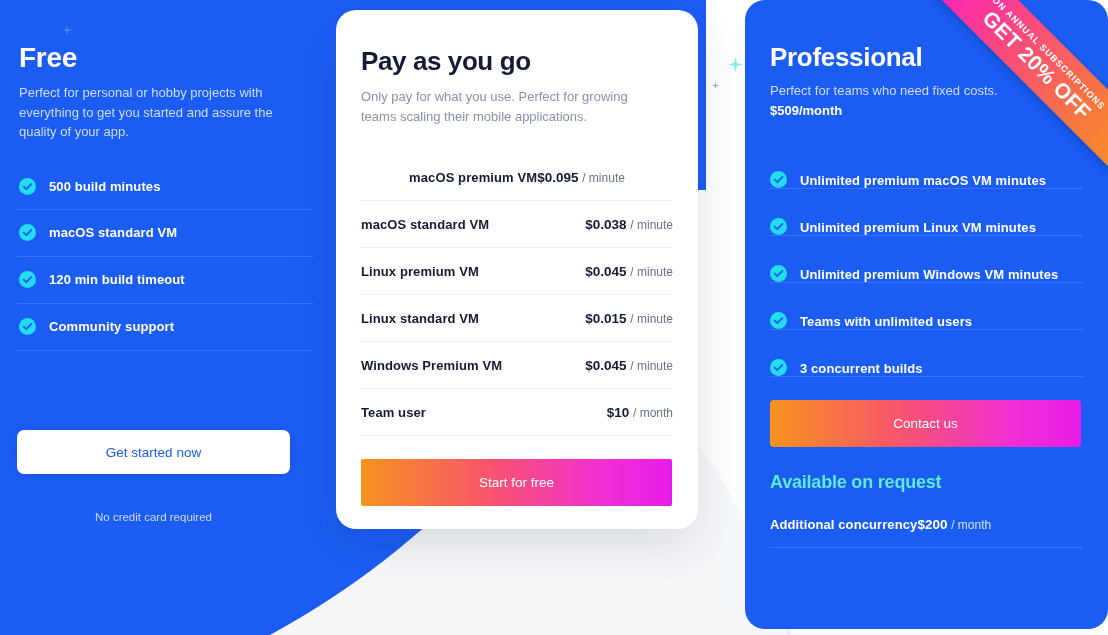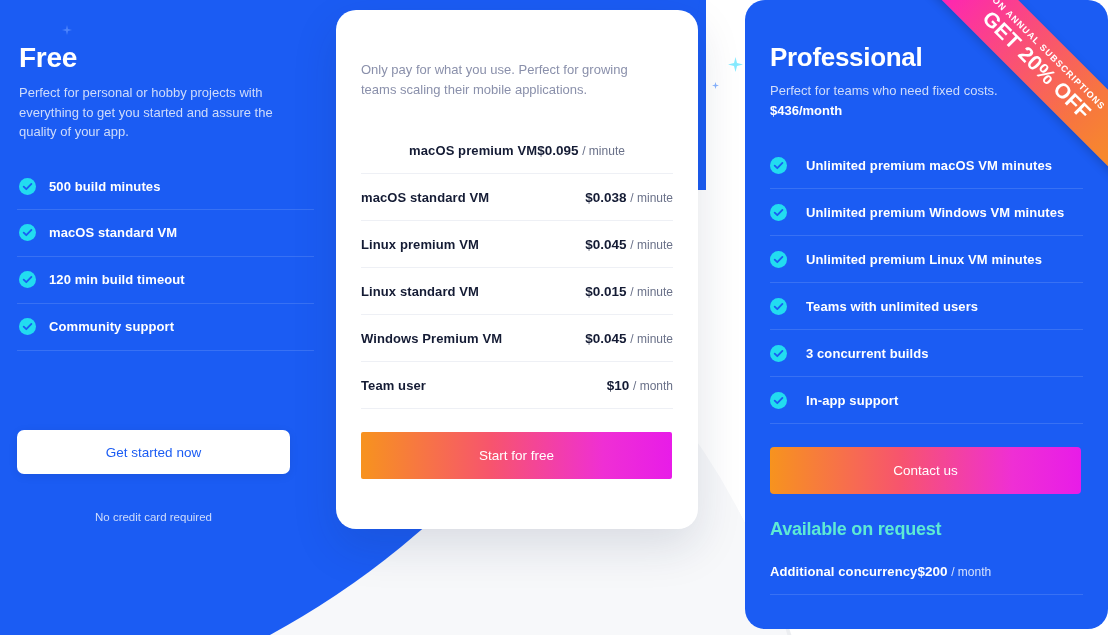--- a/index.html
+++ b/index.html
@@ -249,24 +249,23 @@
     margin-top: 11px;
     width: 260px;
   }
   .pro-price {
     color: #ffffff;
     font-weight: bold;
   }
   .pro-list { margin-top: 22px; }
   .pro-row {
     display: flex;
-    align-items: center;
+    align-items: flex-end;
     height: 47px;
     border-bottom: 1px solid rgba(255,255,255,0.13);
-    gap: 6px;
   }
   .btn-gradient-pro {
     display: block;
     width: 311px;
     height: 47px;
     margin-top: 23px;
     border: none;
     border-radius: 4px;
     background: linear-gradient(90deg, #f7931e 0%, #f7546e 42%, #ef2fd4 78%, #e81ce8 100%);
     color: #ffffff;
@@ -417,20 +416,21 @@
         </span>
         <span class="feature-text">Community support</span>
       </div>
     </div>
 
     <button class="btn-white">Get started now</button>
     <div class="no-credit">No credit card required</div>
   </section>
 
   <section class="card-payg">
+    <h2>Pay as you go</h2>
     <p class="payg-desc">Only pay for what you use. Perfect for growing teams scaling their mobile applications.</p>
 
     <div class="price-list">
       <div class="price-row">
         <span class="price-label">macOS premium VM</span>
         <span class="price-value"><span>$0.095</span> <span class="unit">/ minute</span></span>
       </div>
       <div class="price-row">
         <span class="price-label">macOS standard VM</span>
         <span class="price-value"><span>$0.038</span> <span class="unit">/ minute</span></span>
@@ -460,77 +460,68 @@
 
     <div class="ribbon-fold"></div>
     <div class="ribbon">
       <span class="ribbon-sub">ON ANNUAL SUBSCRIPTIONS</span>
       <span class="ribbon-main">GET 20% OFF</span>
     </div>
 
     <h2>Professional</h2>
     <p class="pro-desc">
       <span>Perfect for teams who need fixed costs.</span><br>
-      <span class="pro-price">$436/month</span>
+      <span class="pro-price">$509/month</span>
     </p>
 
     <div class="pro-list">
       <div class="pro-row">
         <span class="check-icon">
           <svg viewBox="0 0 20 20">
               <circle cx="10" cy="10" r="10" fill="#22dcf0"></circle>
               <path d="M5.5 10.2 L8.6 13.2 L14.6 6.9" stroke="#1b5cf3" stroke-width="2.1" fill="none" stroke-linecap="round" stroke-linejoin="round"></path>
             </svg>
         </span>
         <span class="feature-text">Unlimited premium macOS VM minutes</span>
       </div>
       <div class="pro-row">
         <span class="check-icon">
           <svg viewBox="0 0 20 20">
               <circle cx="10" cy="10" r="10" fill="#22dcf0"></circle>
               <path d="M5.5 10.2 L8.6 13.2 L14.6 6.9" stroke="#1b5cf3" stroke-width="2.1" fill="none" stroke-linecap="round" stroke-linejoin="round"></path>
             </svg>
         </span>
+        <span class="feature-text">Unlimited premium Linux VM minutes</span>
+      </div>
+      <div class="pro-row">
+        <span class="check-icon">
+          <svg viewBox="0 0 20 20">
+              <circle cx="10" cy="10" r="10" fill="#22dcf0"></circle>
+              <path d="M5.5 10.2 L8.6 13.2 L14.6 6.9" stroke="#1b5cf3" stroke-width="2.1" fill="none" stroke-linecap="round" stroke-linejoin="round"></path>
+            </svg>
+        </span>
         <span class="feature-text">Unlimited premium Windows VM minutes</span>
       </div>
       <div class="pro-row">
         <span class="check-icon">
           <svg viewBox="0 0 20 20">
               <circle cx="10" cy="10" r="10" fill="#22dcf0"></circle>
               <path d="M5.5 10.2 L8.6 13.2 L14.6 6.9" stroke="#1b5cf3" stroke-width="2.1" fill="none" stroke-linecap="round" stroke-linejoin="round"></path>
             </svg>
         </span>
-        <span class="feature-text">Unlimited premium Linux VM minutes</span>
+        <span class="feature-text">Teams with unlimited users</span>
       </div>
       <div class="pro-row">
         <span class="check-icon">
           <svg viewBox="0 0 20 20">
               <circle cx="10" cy="10" r="10" fill="#22dcf0"></circle>
               <path d="M5.5 10.2 L8.6 13.2 L14.6 6.9" stroke="#1b5cf3" stroke-width="2.1" fill="none" stroke-linecap="round" stroke-linejoin="round"></path>
             </svg>
         </span>
-        <span class="feature-text">Teams with unlimited users</span>
-      </div>
-      <div class="pro-row">
-        <span class="check-icon">
-          <svg viewBox="0 0 20 20">
-              <circle cx="10" cy="10" r="10" fill="#22dcf0"></circle>
-              <path d="M5.5 10.2 L8.6 13.2 L14.6 6.9" stroke="#1b5cf3" stroke-width="2.1" fill="none" stroke-linecap="round" stroke-linejoin="round"></path>
-            </svg>
-        </span>
         <span class="feature-text">3 concurrent builds</span>
-      </div>
-      <div class="pro-row">
-        <span class="check-icon">
-          <svg viewBox="0 0 20 20">
-              <circle cx="10" cy="10" r="10" fill="#22dcf0"></circle>
-              <path d="M5.5 10.2 L8.6 13.2 L14.6 6.9" stroke="#1b5cf3" stroke-width="2.1" fill="none" stroke-linecap="round" stroke-linejoin="round"></path>
-            </svg>
-        </span>
-        <span class="feature-text">In-app support</span>
       </div>
     </div>
 
     <button class="btn-gradient-pro">Contact us</button>
 
     <div class="avail-title">Available on request</div>
     <div class="avail-row">
       <span class="avail-label">Additional concurrency</span>
       <span class="avail-value"><span>$200</span> <span class="unit">/ month</span></span>
     </div>

